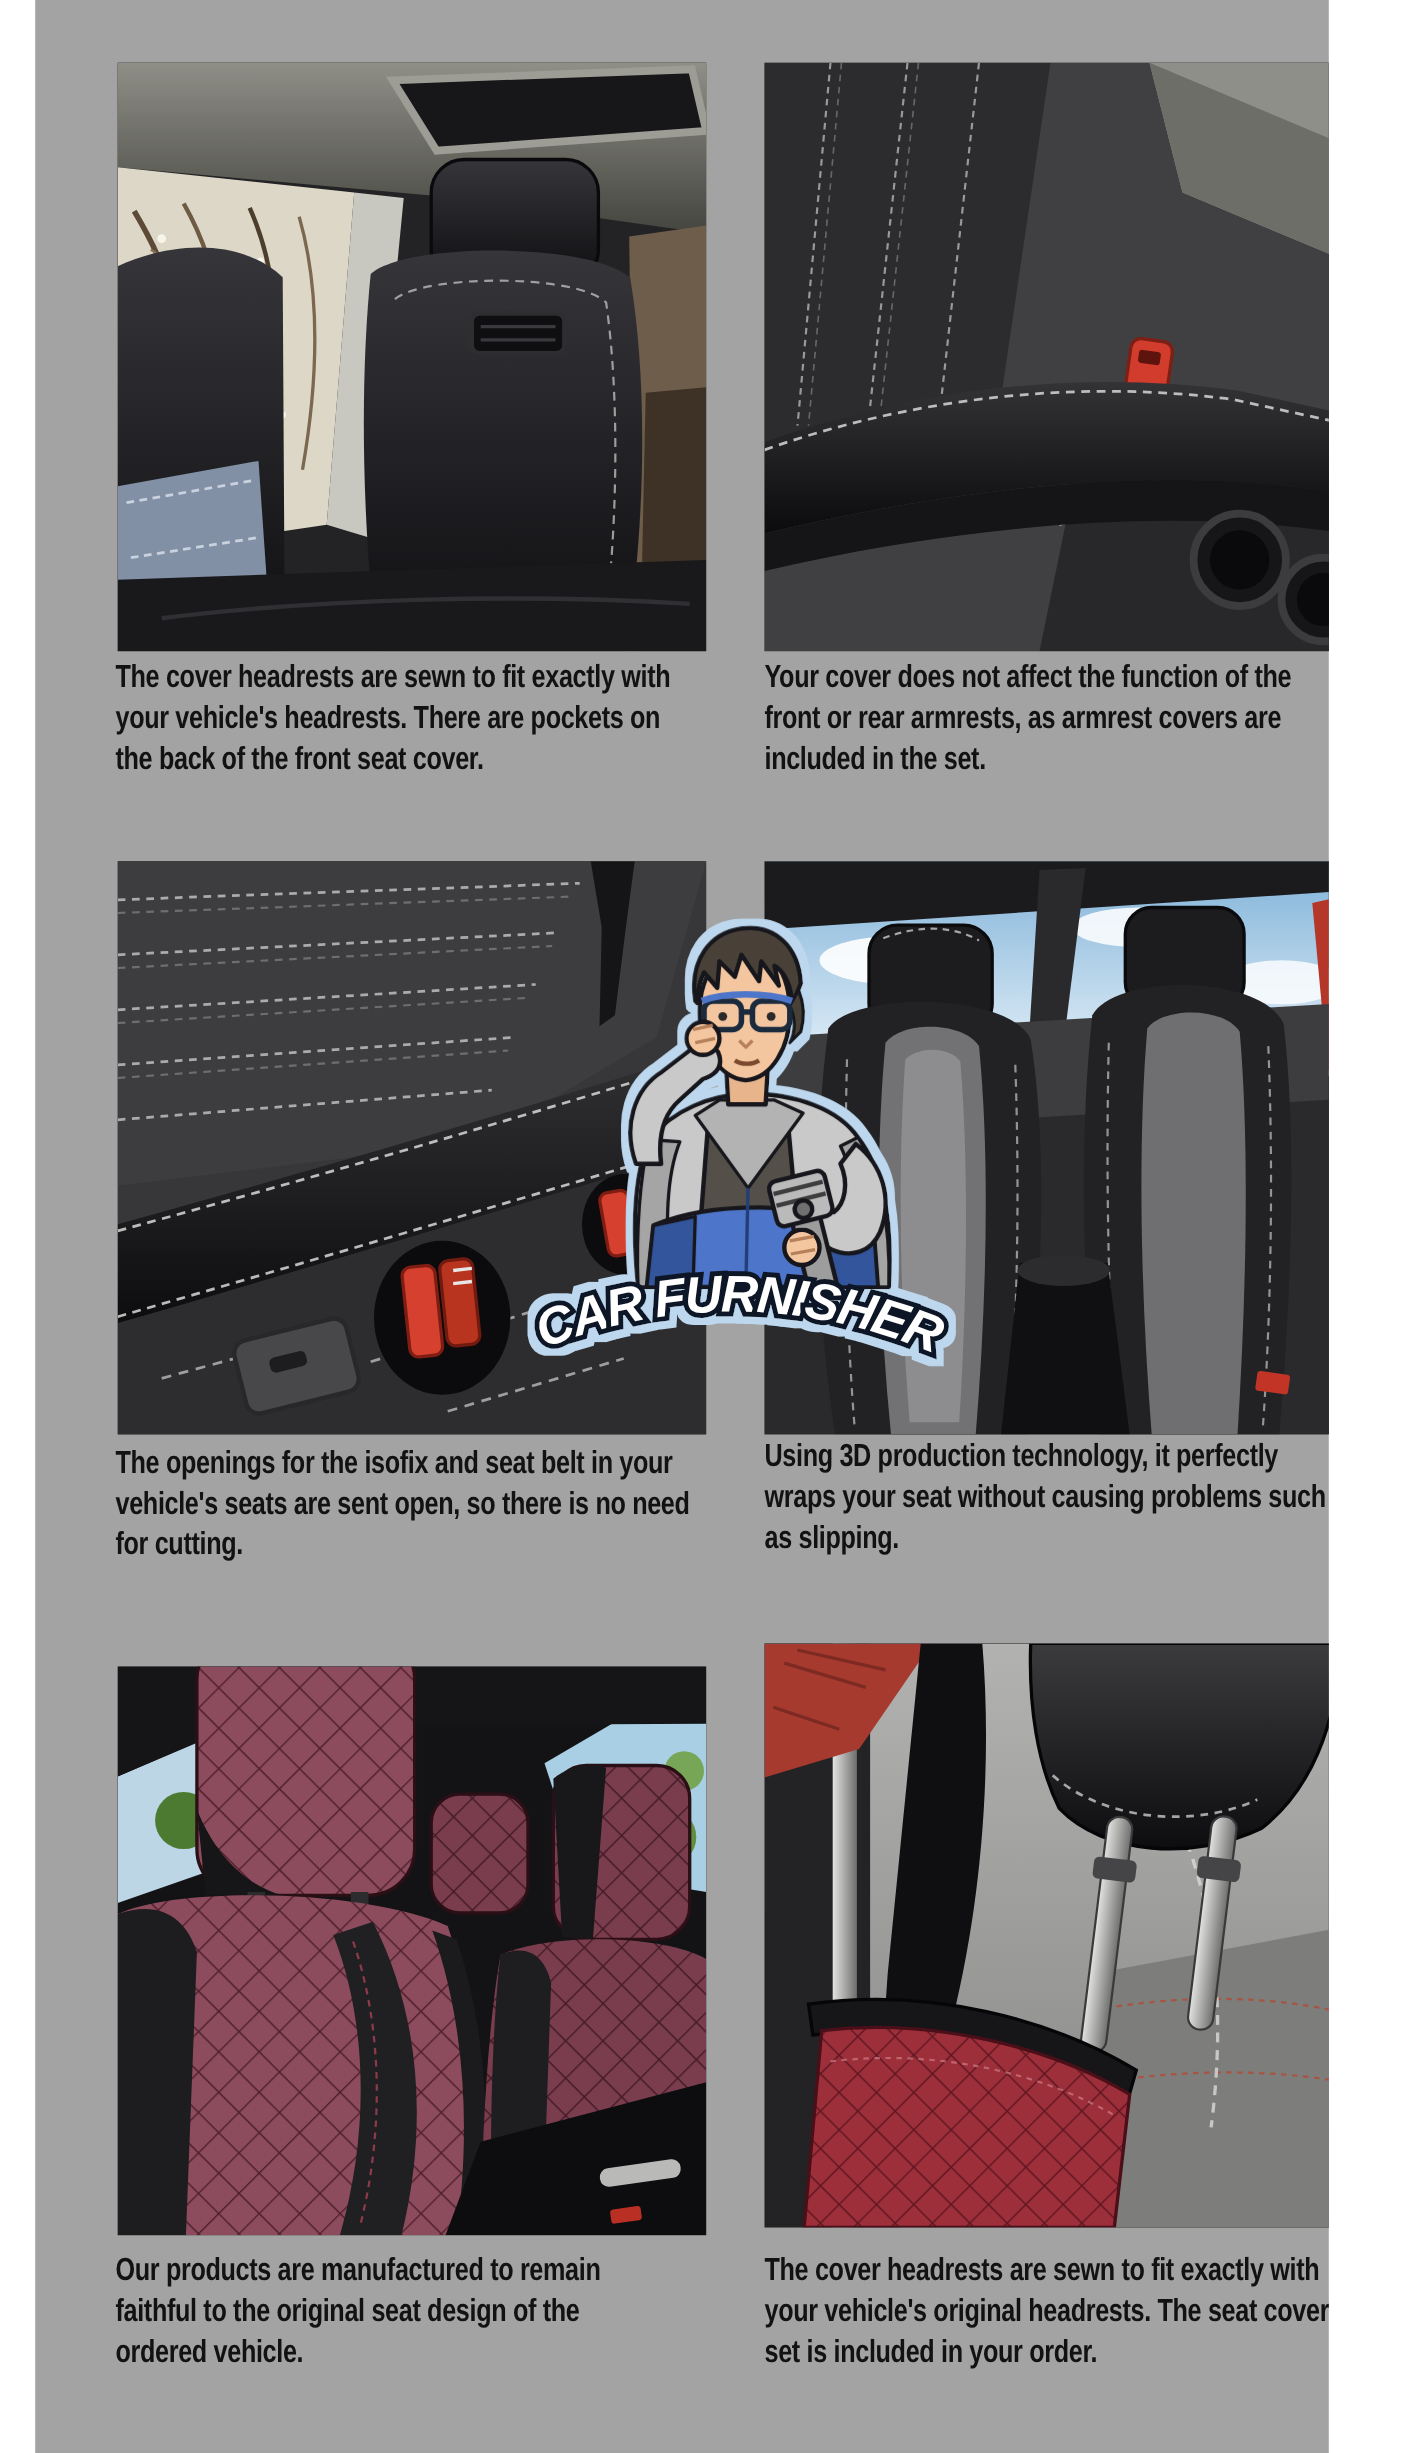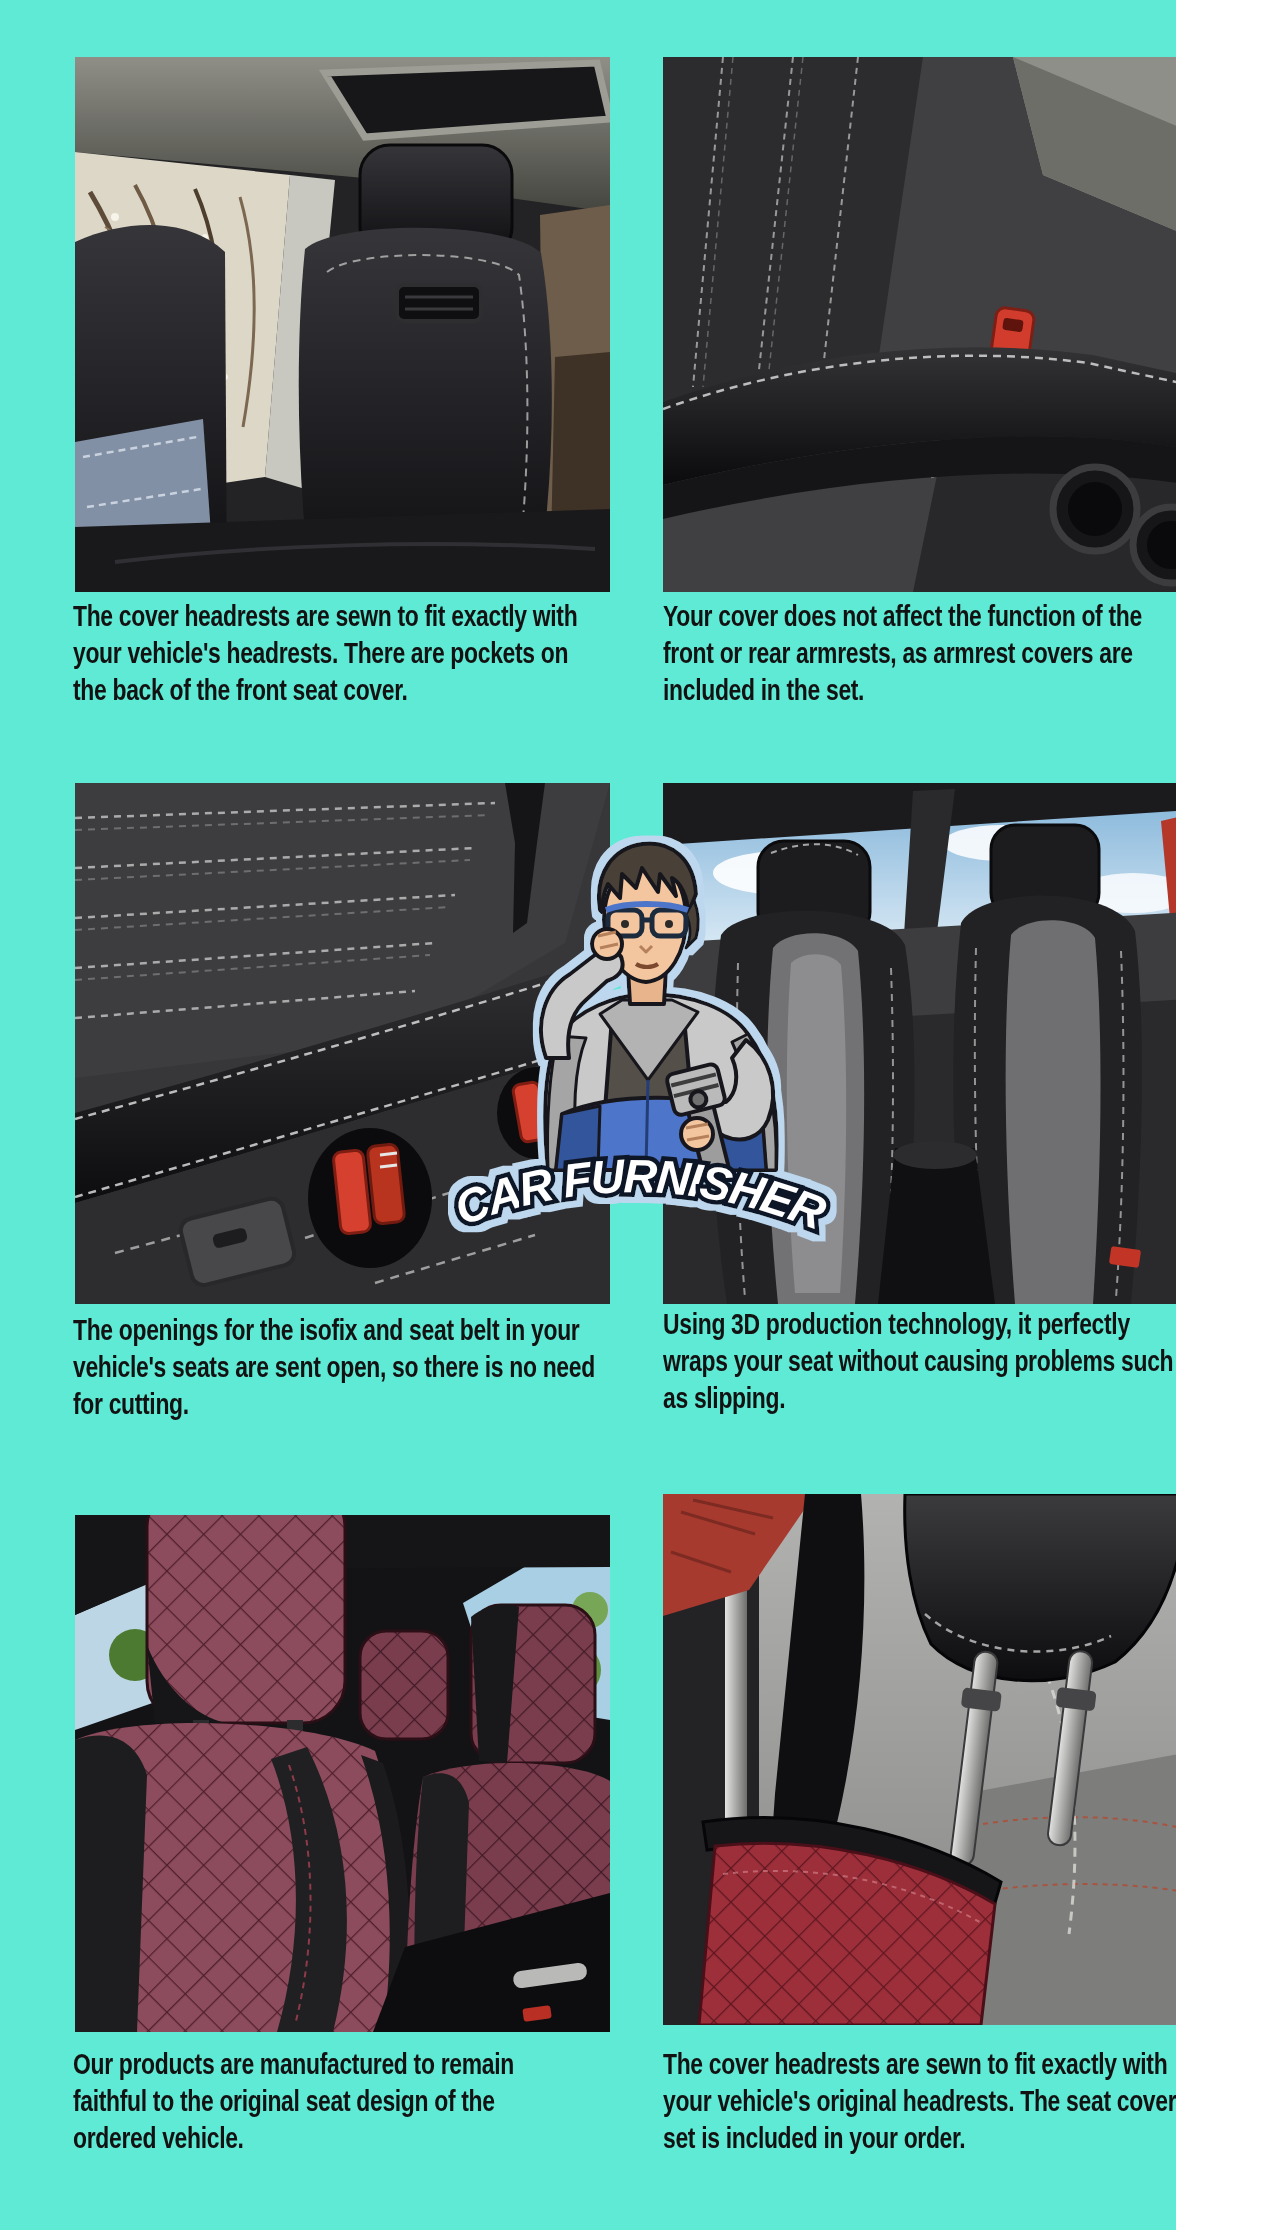--- a/index.html
+++ b/index.html
@@ -1,17 +1,17 @@
 <!DOCTYPE html>
 <html><head>
 <meta charset="utf-8">
 <style>
   html,body{margin:0;padding:0;}
   body{width:1280px;height:2230px;font-family:"Liberation Sans",sans-serif;}
-  .page{position:relative;width:1176px;height:2230px;overflow:hidden;background:#5eead4;}
+  .page{position:relative;width:1176px;height:2230px;overflow:hidden;background:#a3a3a3;margin-left:32px;}
   .ph{position:absolute;margin:0;padding:0;overflow:hidden;background:#222;}
   .ph svg{display:block;width:100%;height:100%;}
   .cap{
     position:absolute;margin:0;
     font-weight:bold;font-size:29px;line-height:37px;letter-spacing:-0.4px;
     color:#121212;white-space:pre-line;
     transform:scaleX(0.79);transform-origin:left top;width:690px;
   }
   .logo{position:absolute;left:450px;top:818px;width:392px;height:448px;}
   .logo svg{display:block;width:100%;height:100%;overflow:visible;}

